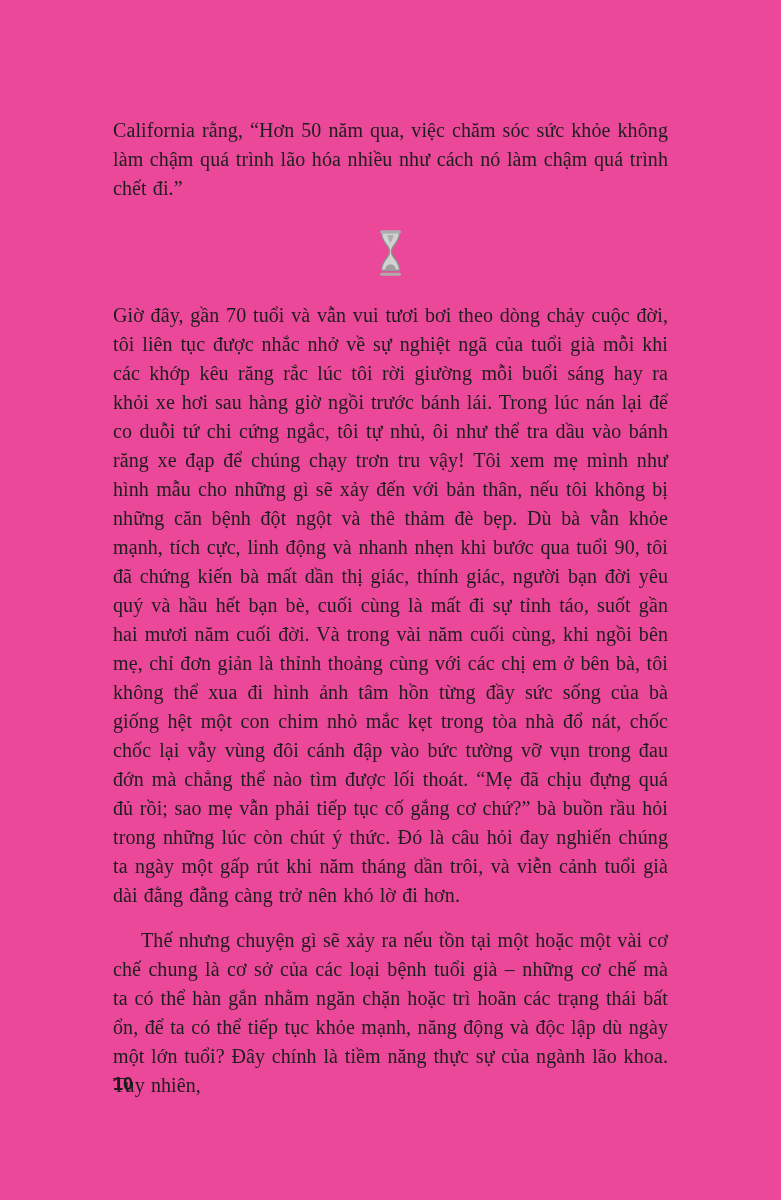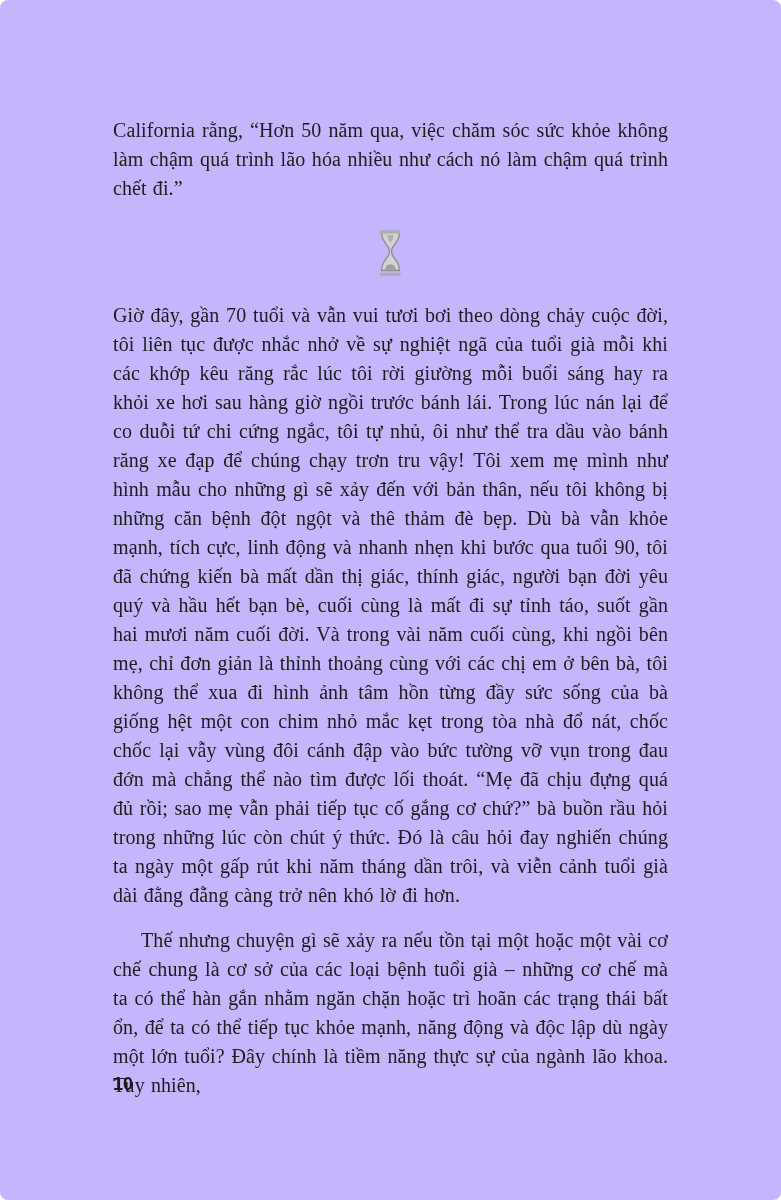--- a/index.html
+++ b/index.html
@@ -4,25 +4,24 @@
 <style>
   html, body {
     margin: 0;
     padding: 0;
     background: #ffffff;
   }
   .page {
     position: relative;
     width: 781px;
     height: 1200px;
-    background: #c4b5fd;
+    background: #ec4899;
     font-family: "Liberation Serif", "DejaVu Serif", serif;
     color: #1d1d1d;
     overflow: hidden;
-    border-radius: 8px;
   }
   .content {
     position: absolute;
     left: 113px;
     right: 113px;
     top: 116px;
   }
   .para {
     margin: 0;
     font-size: 20px;

